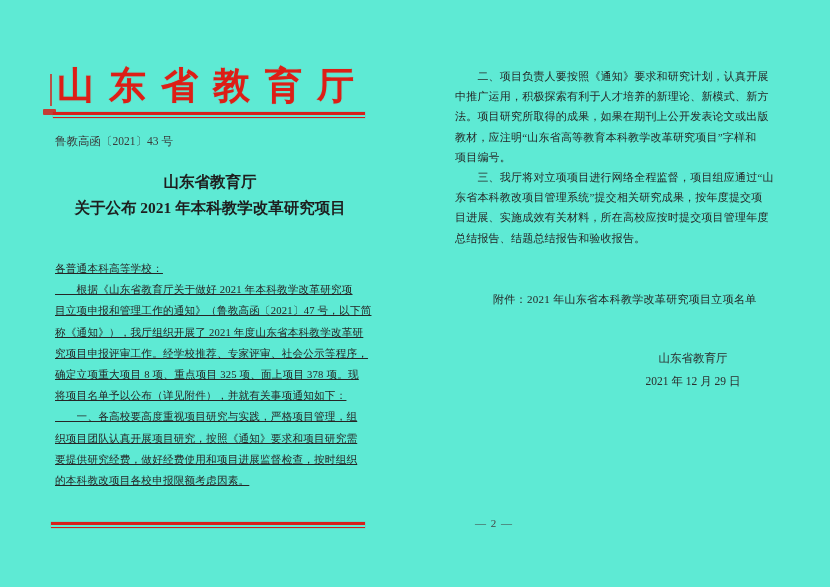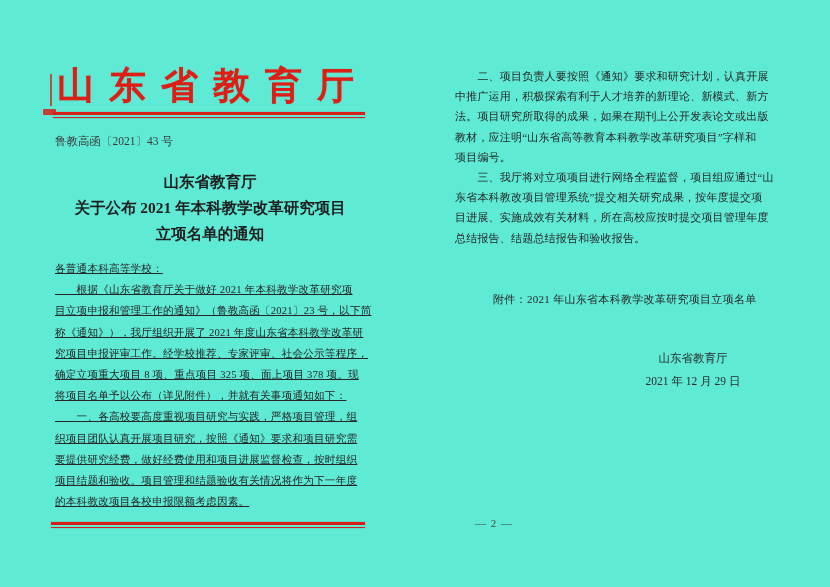--- a/index.html
+++ b/index.html
@@ -79,35 +79,33 @@
 
     <div class="letterhead">山东省教育厅</div>
 
     <div class="rule-top"></div>
 
     <div class="doc-number">鲁教高函〔2021〕43 号</div>
 
     <div class="doc-title">
       <div>山东省教育厅</div>
       <div>关于公布 2021 年本科教学改革研究项目</div>
-      <div>立项名单的通知</div>
     </div>
 
     <div class="body-block body-left">
       <div class="line">各普通本科高等学校：</div>
       <div class="line">　　根据《山东省教育厅关于做好 2021 年本科教学改革研究项</div>
-      <div class="line">目立项申报和管理工作的通知》（鲁教高函〔2021〕23 号，以下简</div>
+      <div class="line">目立项申报和管理工作的通知》（鲁教高函〔2021〕47 号，以下简</div>
       <div class="line">称《通知》），我厅组织开展了 2021 年度山东省本科教学改革研</div>
       <div class="line">究项目申报评审工作。经学校推荐、专家评审、社会公示等程序，</div>
       <div class="line">确定立项重大项目 8 项、重点项目 325 项、面上项目 378 项。现</div>
       <div class="line">将项目名单予以公布（详见附件），并就有关事项通知如下：</div>
       <div class="line">　　一、各高校要高度重视项目研究与实践，严格项目管理，组</div>
       <div class="line">织项目团队认真开展项目研究，按照《通知》要求和项目研究需</div>
       <div class="line">要提供研究经费，做好经费使用和项目进展监督检查，按时组织</div>
-      <div class="line">项目结题和验收。项目管理和结题验收有关情况将作为下一年度</div>
       <div class="line">的本科教改项目各校申报限额考虑因素。</div>
     </div>
 
     <div class="rule-bottom"></div>
   </div>
 
   <div class="page page-right">
 
     <div class="body-block body-right">
       <div class="line">　　二、项目负责人要按照《通知》要求和研究计划，认真开展</div>

